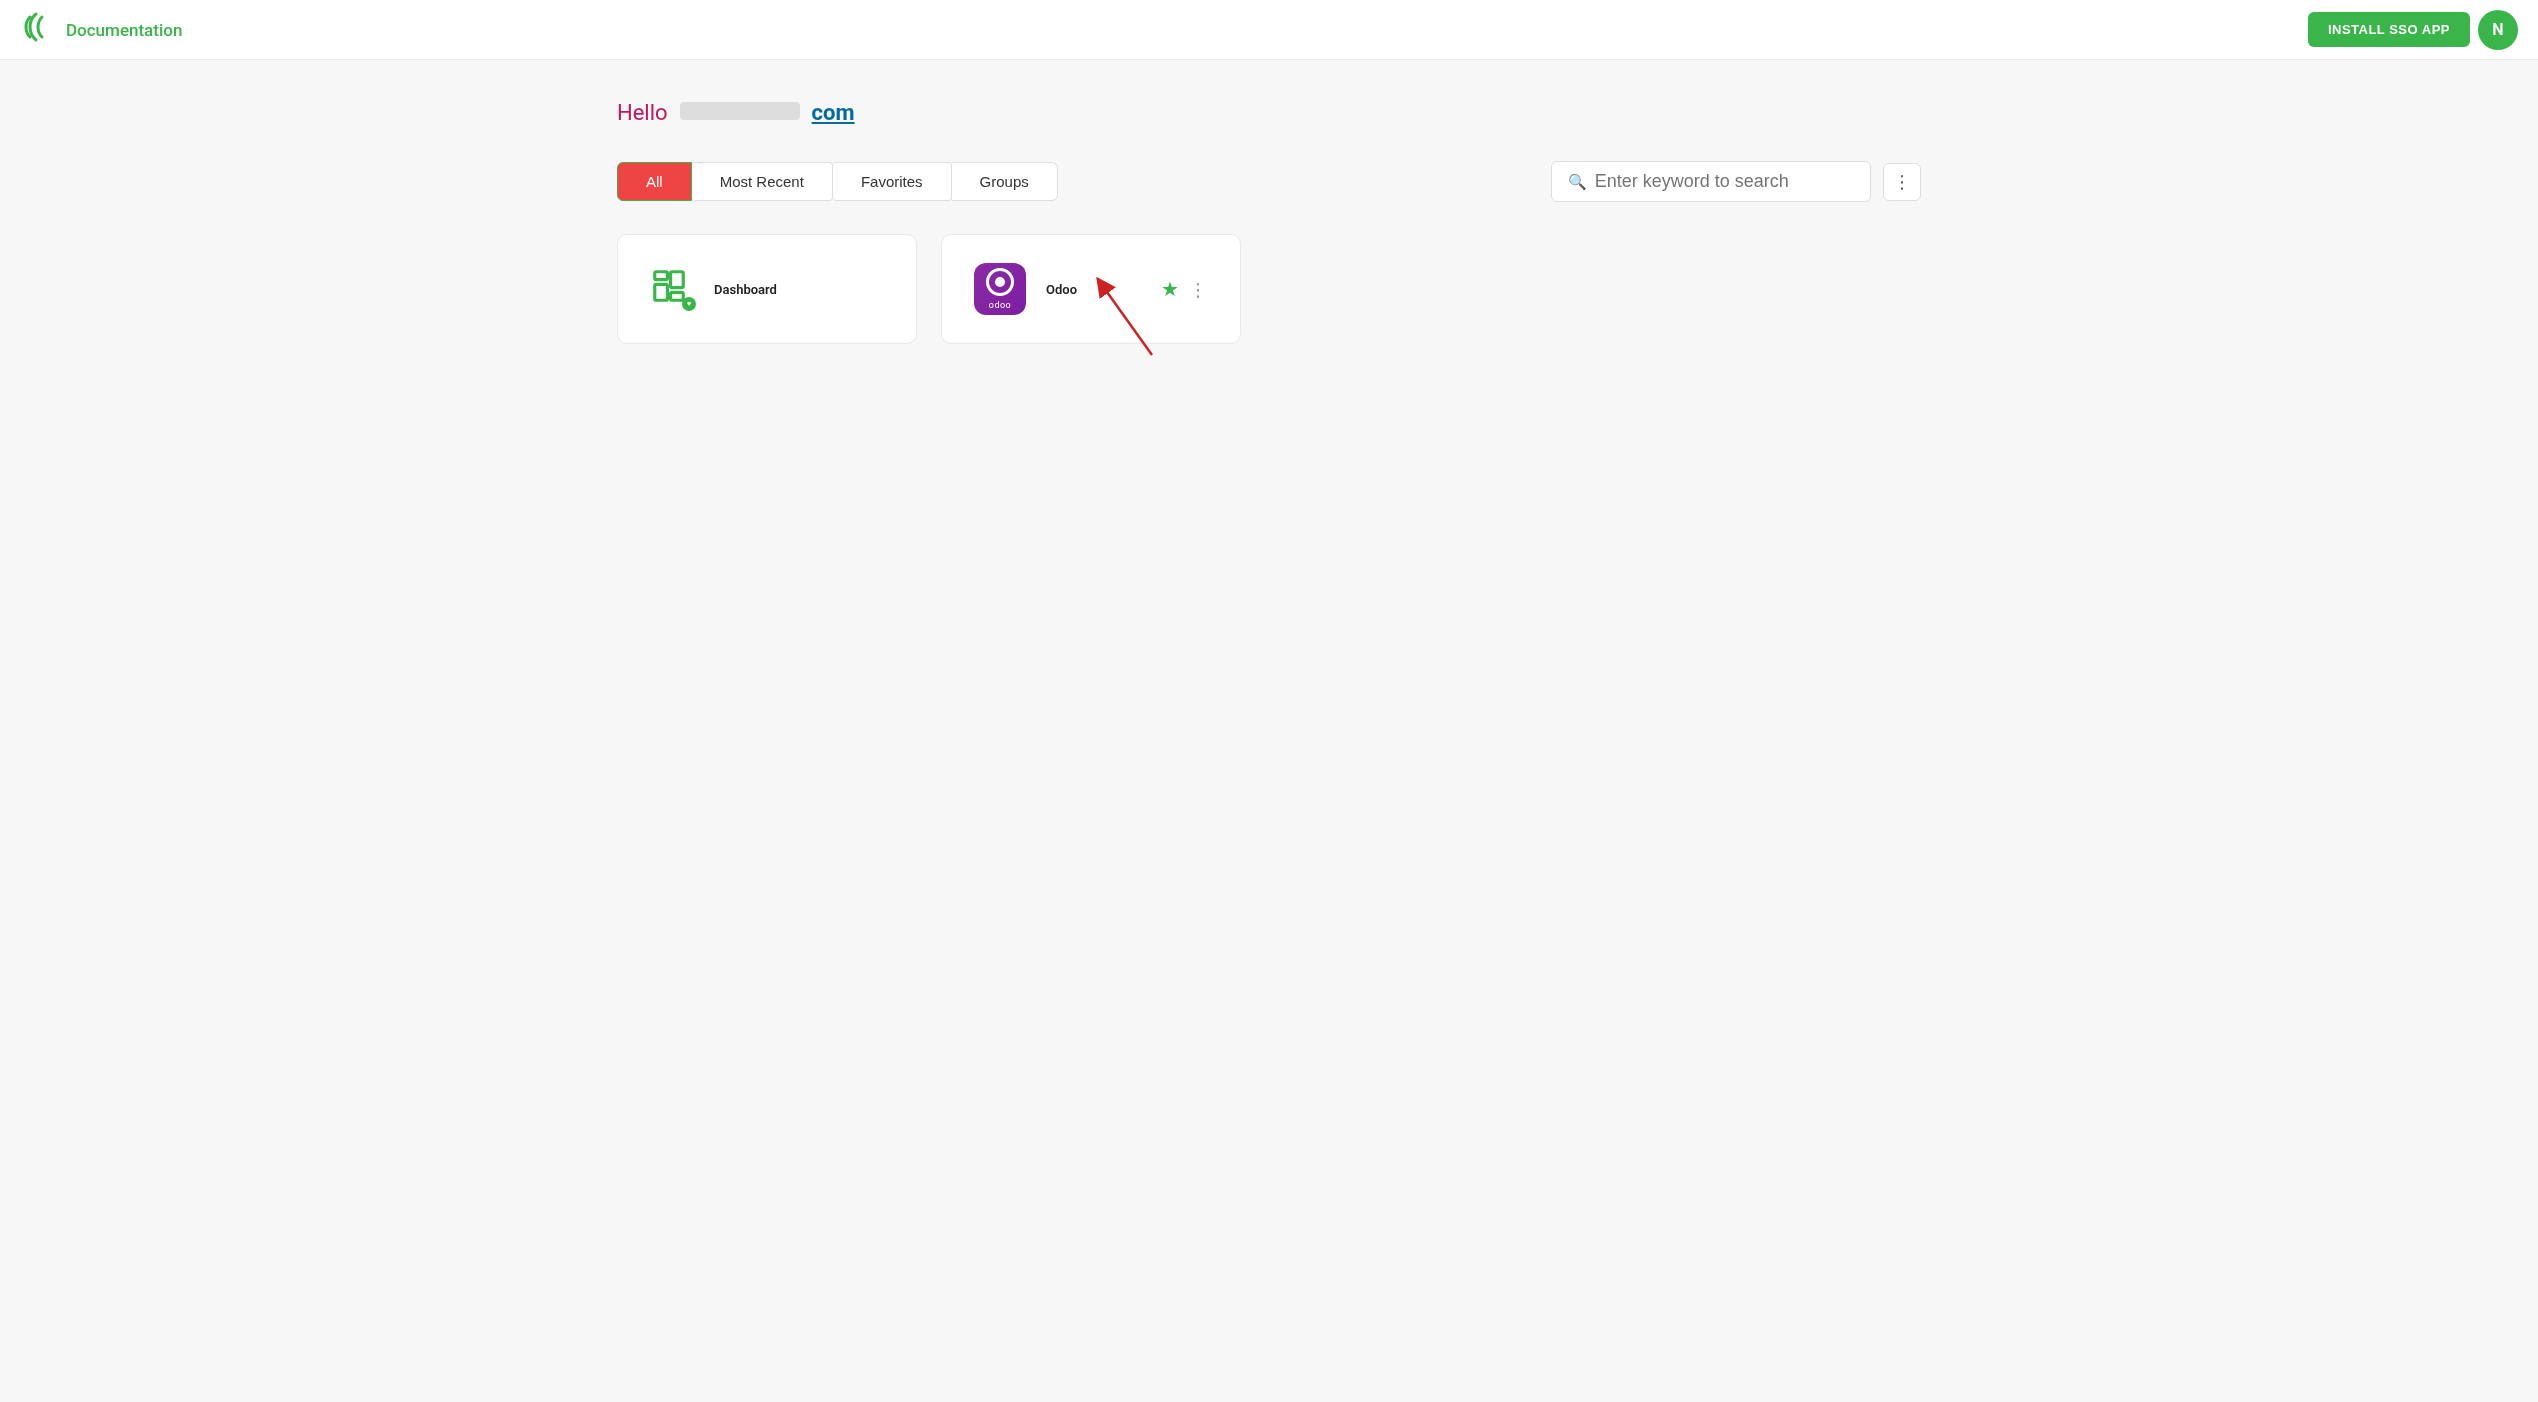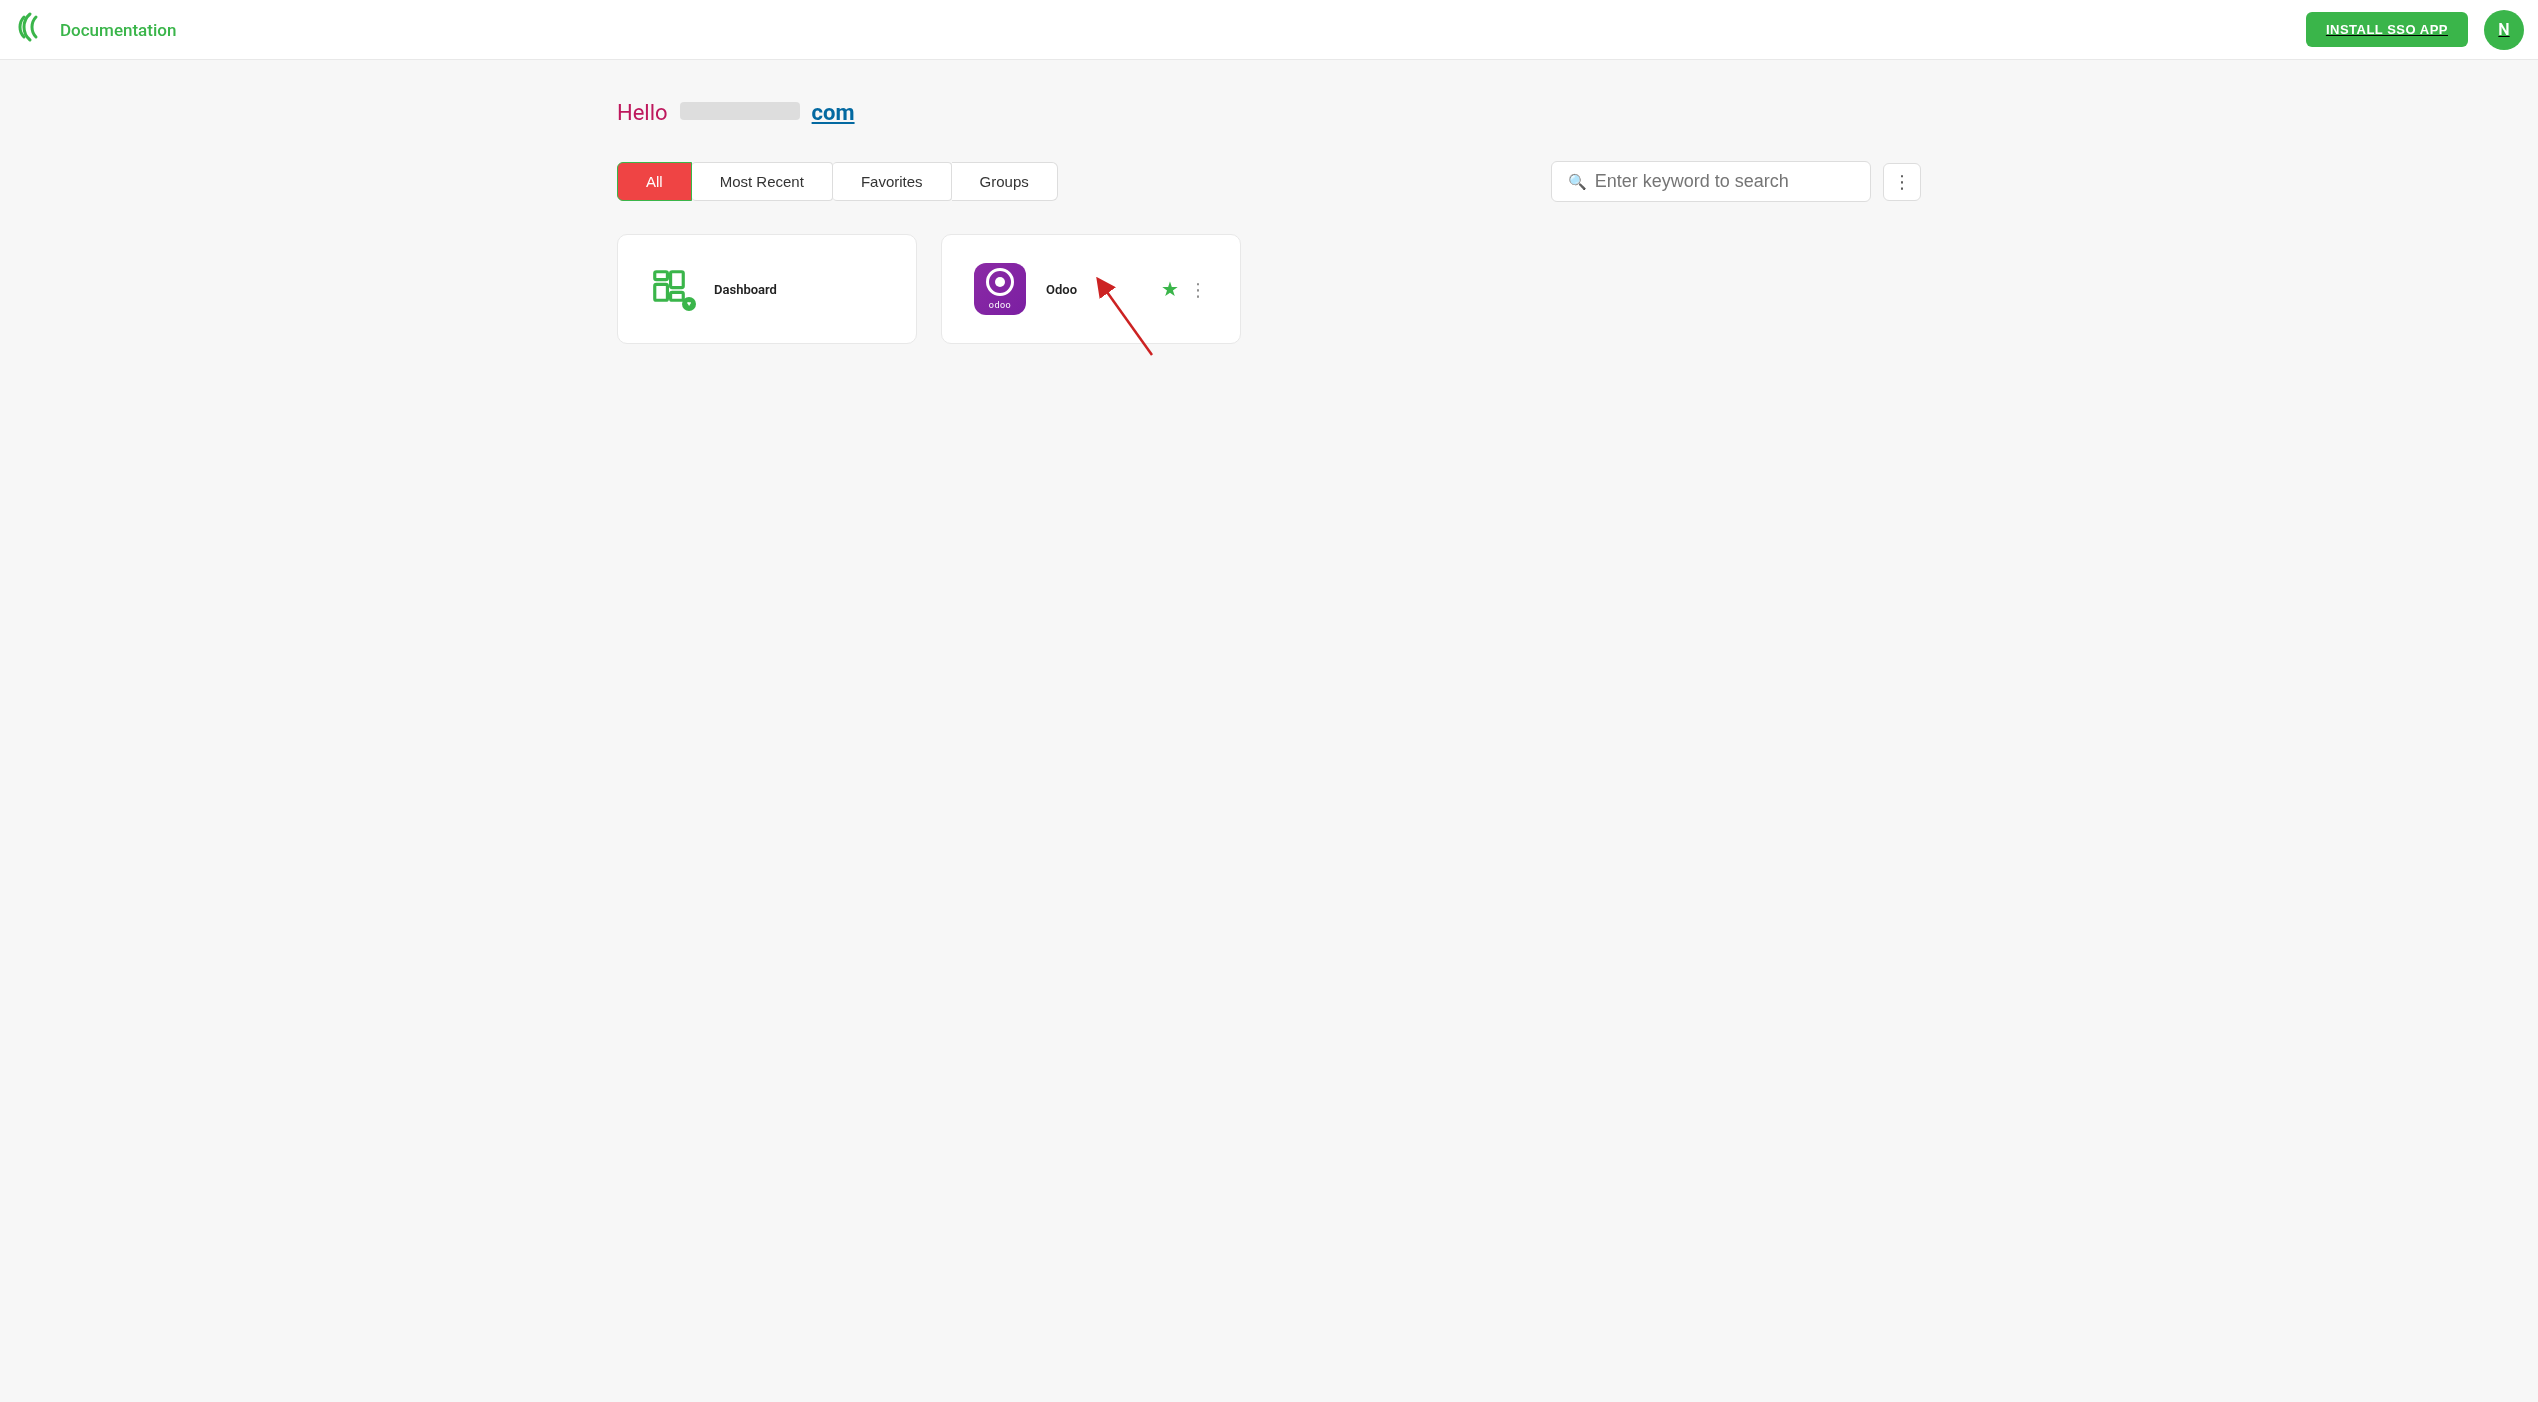--- a/index.html
+++ b/index.html
@@ -8,21 +8,21 @@
       background: #f7f7f7;
       min-height: 100vh;
     }
 
     
     .navbar {
       background: #fff;
       border-bottom: 1px solid #e8e8e8;
       display: flex;
       align-items: center;
-      padding: 0 14px;
+      padding: 0 20px;
       height: 60px;
       position: relative;
     }
     .navbar-logo {
       display: flex;
       align-items: center;
       gap: 10px;
     }
     .navbar-logo-icon {
       color: #3ab54a;
@@ -31,22 +31,21 @@
     }
     .navbar-brand {
       color: #3ab54a;
       font-size: 17px;
       font-weight: 500;
     }
     .navbar-actions {
       margin-left: auto;
       display: flex;
       align-items: center;
-      gap: 16px;
-      text-decoration: underline;
+      gap: 8px;
     }
     .install-sso-btn {
       background: #3ab54a;
       color: #fff;
       border: none;
       border-radius: 6px;
       padding: 10px 20px;
       font-size: 13px;
       font-weight: 700;
       letter-spacing: 0.5px;

